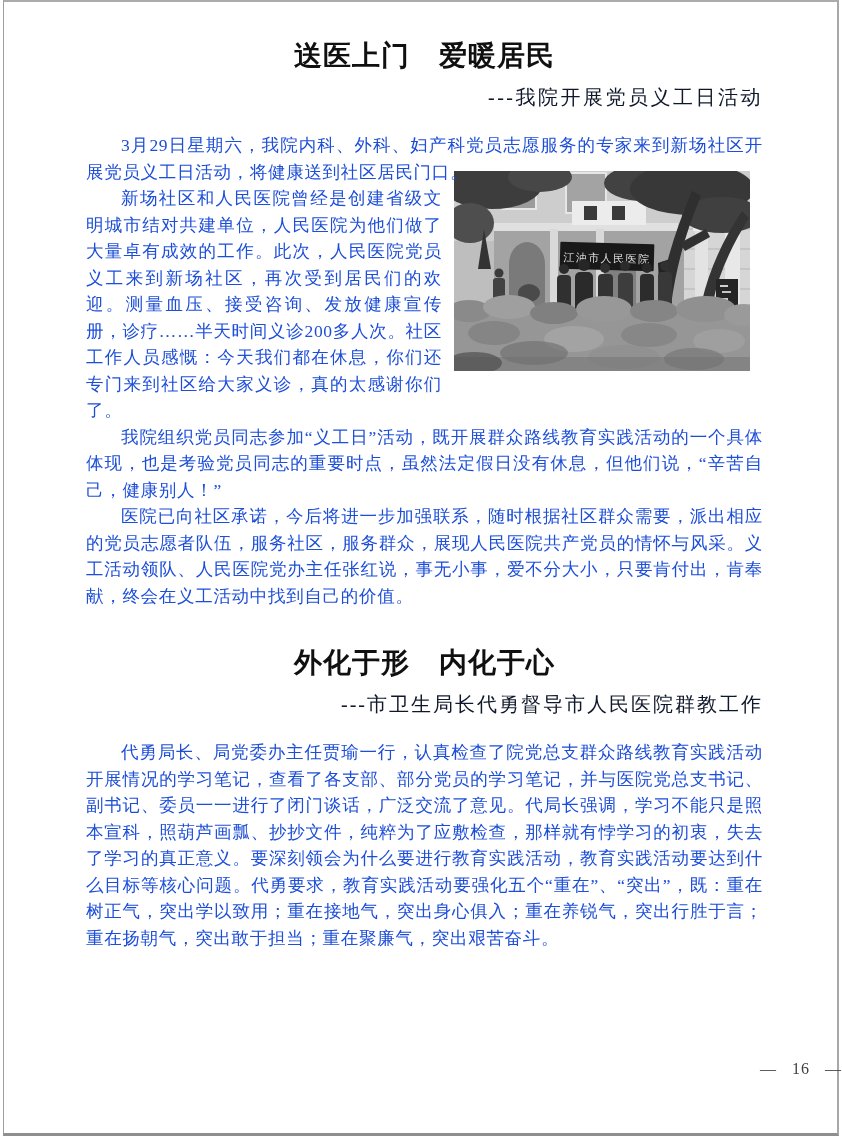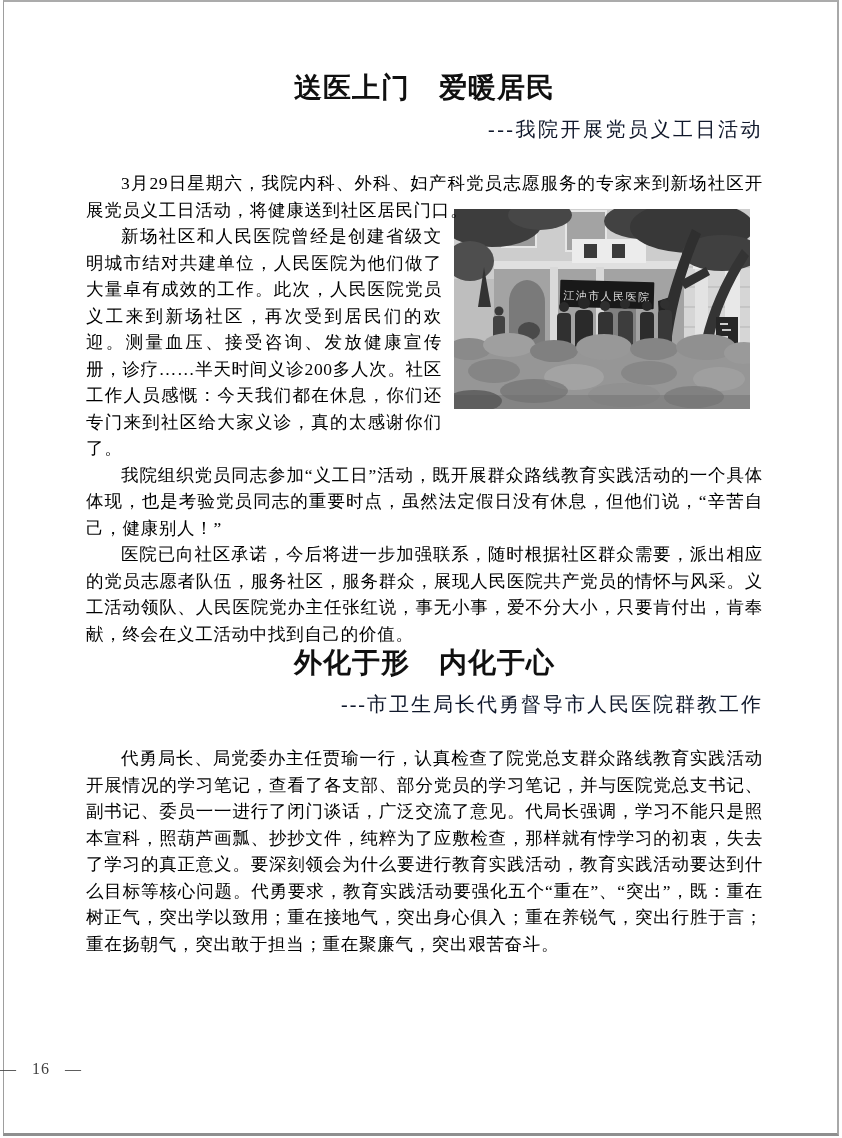--- a/index.html
+++ b/index.html
@@ -28,46 +28,46 @@
     color: #222;
   }
   .article1 { position: absolute; top: 0; left: 0; width: 677px; }
   .article2 { position: absolute; top: 630px; left: 0; width: 677px; }
   .title {
     margin: 0; text-align: center;
     font-family: "Liberation Sans", "DejaVu Sans", sans-serif;
     font-weight: bold; font-size: 28px; line-height: 32px;
     letter-spacing: 1px; color: #101010;
   }
-  .article1 .title { margin-top: 72px; }
+  .article1 .title { margin-top: 40px; }
   .article2 .title { margin-top: 17px; }
   .subtitle {
     margin-top: 12px; text-align: right;
     font-size: 20px; line-height: 26px; letter-spacing: 2.5px;
     color: #0f172a;
   }
   .article2 .subtitle { letter-spacing: 2px; }
   .article-body {
-    margin-top: 28px;
+    margin-top: 22px;
     font-size: 17.5px; line-height: 26.5px; letter-spacing: 0.7px;
     text-align: justify; text-justify: inter-ideograph;
-    color: #000000;
+    color: #1d4ed8;
   }
   .article-body p { margin: 0; text-indent: 2em; }
   .photo-float {
     float: right;
     width: 296px; height: 200px;
     margin: -14px 13px 6px 12px;
     background: #bebebe;
     overflow: hidden;
   }
   .photo-float svg { display: block; }
   .footer {
     position: absolute; left: 0; top: 1060px; width: 842px;
-    text-align: left;
+    text-align: right;
     font-size: 16px; color: #3f3f3f;
     word-spacing: 10px; letter-spacing: 1px;
   }
 </style>
 </head>
 <body>
 
 <div class="page">
   <div class="scan-frame"></div>
 

